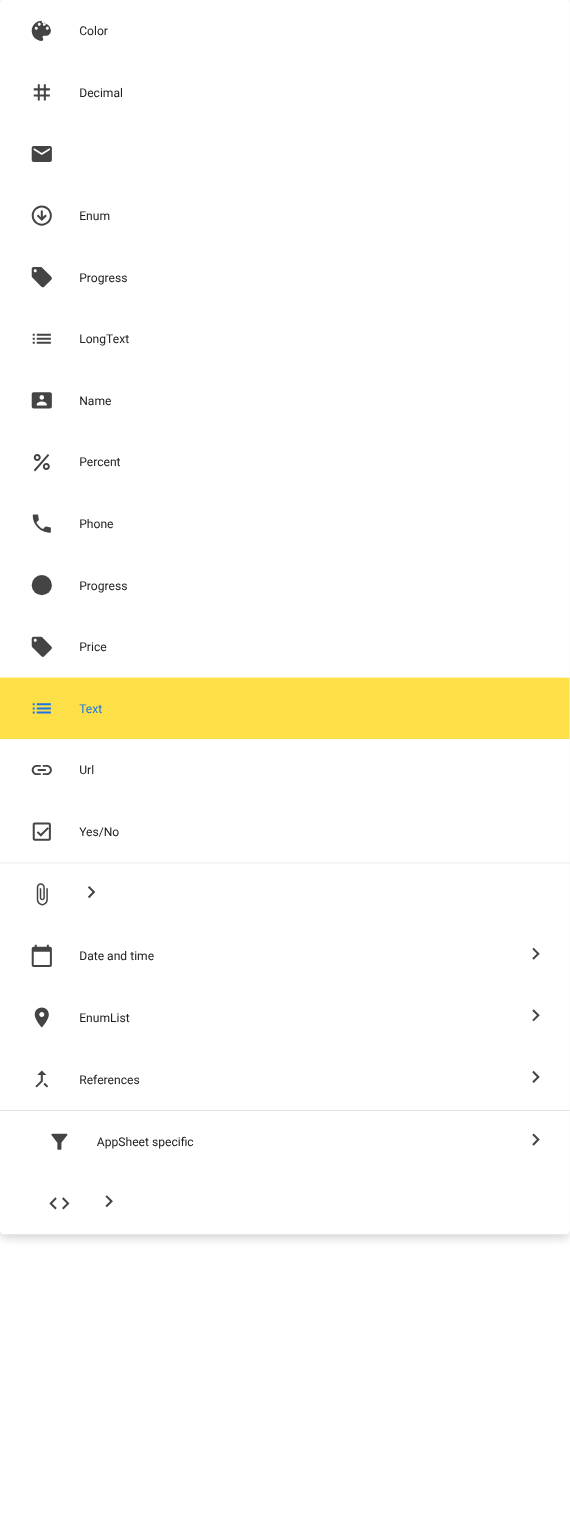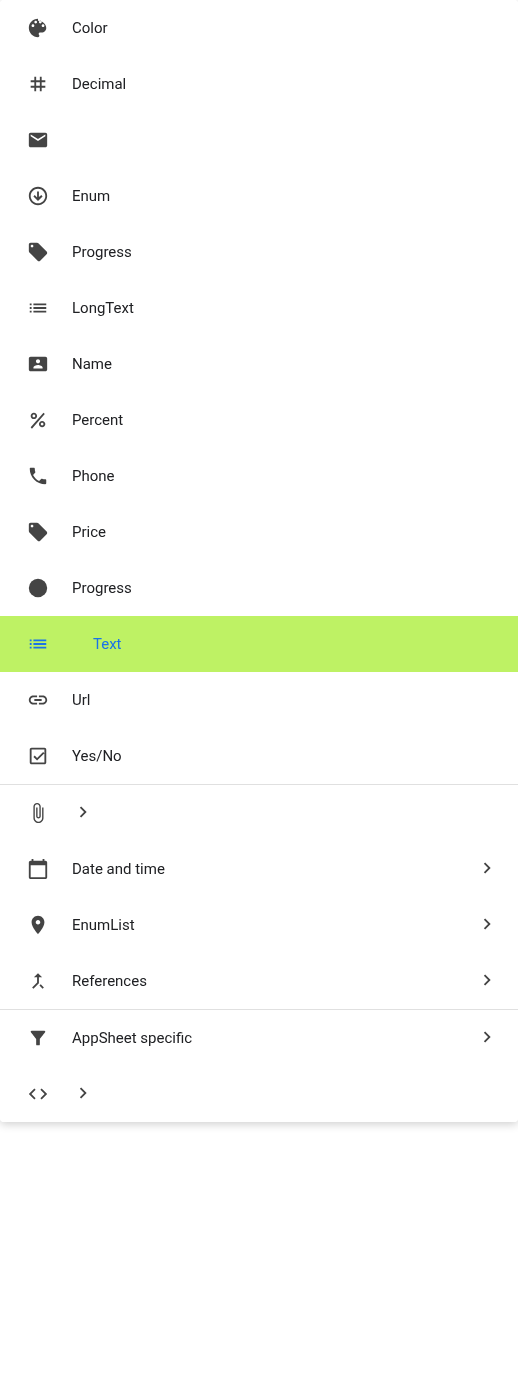--- a/index.html
+++ b/index.html
@@ -24,35 +24,35 @@
       box-shadow: 0 2px 10px rgba(0,0,0,0.2);
       overflow: hidden;
     }
 
     .menu-section {
       border-bottom: 1px solid #e0e0e0;
     }
 
     .menu-section:last-child {
       border-bottom: none;
+      padding-left: 16px;
     }
 
     .menu-item {
       display: flex;
       align-items: center;
       padding: 0 20px;
       height: 56px;
       cursor: pointer;
       background: #fff;
       transition: background 0.1s;
     }
 
     .menu-item.selected {
-      background: #bef264;
-      gap: 21px;
+      background: #fde047;
     }
 
     .menu-item.selected .item-label {
       color: #1a73e8;
     }
 
     .menu-item .icon {
       width: 36px;
       min-width: 36px;
       display: flex;
@@ -61,21 +61,21 @@
       margin-right: 16px;
       color: #444;
     }
 
     .menu-item.selected .icon {
       color: #1a73e8;
     }
 
     .item-label {
       flex: 1;
-      font-size: 15px;
+      font-size: 11px;
       color: #202124;
     }
 
     .item-arrow {
       color: #444;
       font-size: 14px;
     }
 
     svg {
       width: 22px;
@@ -155,32 +155,32 @@
         <span class="icon">
           <svg viewBox="0 0 24 24">
             <path d="M6.62 10.79c1.44 2.83 3.76 5.14 6.59 6.59l2.2-2.2c.27-.27.67-.36 1.02-.24 1.12.37 2.33.57 3.57.57.55 0 1 .45 1 1V20c0 .55-.45 1-1 1-9.39 0-17-7.61-17-17 0-.55.45-1 1-1h3.5c.55 0 1 .45 1 1 0 1.25.2 2.45.57 3.57.11.35.03.74-.25 1.02l-2.2 2.2z"></path>
           </svg>
         </span>
         <span class="item-label">Phone</span>
       </div>
       <div class="menu-item">
         <span class="icon">
           <svg viewBox="0 0 24 24">
+            <circle cx="12" cy="12" r="10"></circle>
+          </svg>
+        </span>
+        <span class="item-label">Progress</span>
+      </div>
+      <div class="menu-item">
+        <span class="icon">
+          <svg viewBox="0 0 24 24">
             <path d="M21.41 11.58l-9-9C12.05 2.22 11.55 2 11 2H4c-1.1 0-2 .9-2 2v7c0 .55.22 1.05.59 1.42l9 9c.36.36.86.58 1.41.58.55 0 1.05-.22 1.41-.59l7-7c.37-.36.59-.86.59-1.41 0-.55-.23-1.06-.59-1.42zM5.5 7C4.67 7 4 6.33 4 5.5S4.67 4 5.5 4 7 4.67 7 5.5 6.33 7 5.5 7z"></path>
           </svg>
         </span>
         <span class="item-label">Price</span>
-      </div>
-      <div class="menu-item">
-        <span class="icon">
-          <svg viewBox="0 0 24 24">
-            <circle cx="12" cy="12" r="10"></circle>
-          </svg>
-        </span>
-        <span class="item-label">Progress</span>
       </div>
       <div class="menu-item selected">
         <span class="icon">
           <svg viewBox="0 0 24 24">
             <path d="M3 13h2v-2H3v2zm0 4h2v-2H3v2zm0-8h2V7H3v2zm4 4h14v-2H7v2zm0 4h14v-2H7v2zM7 7v2h14V7H7z"></path>
           </svg>
         </span>
         <span class="item-label">Text</span>
       </div>
       <div class="menu-item">

